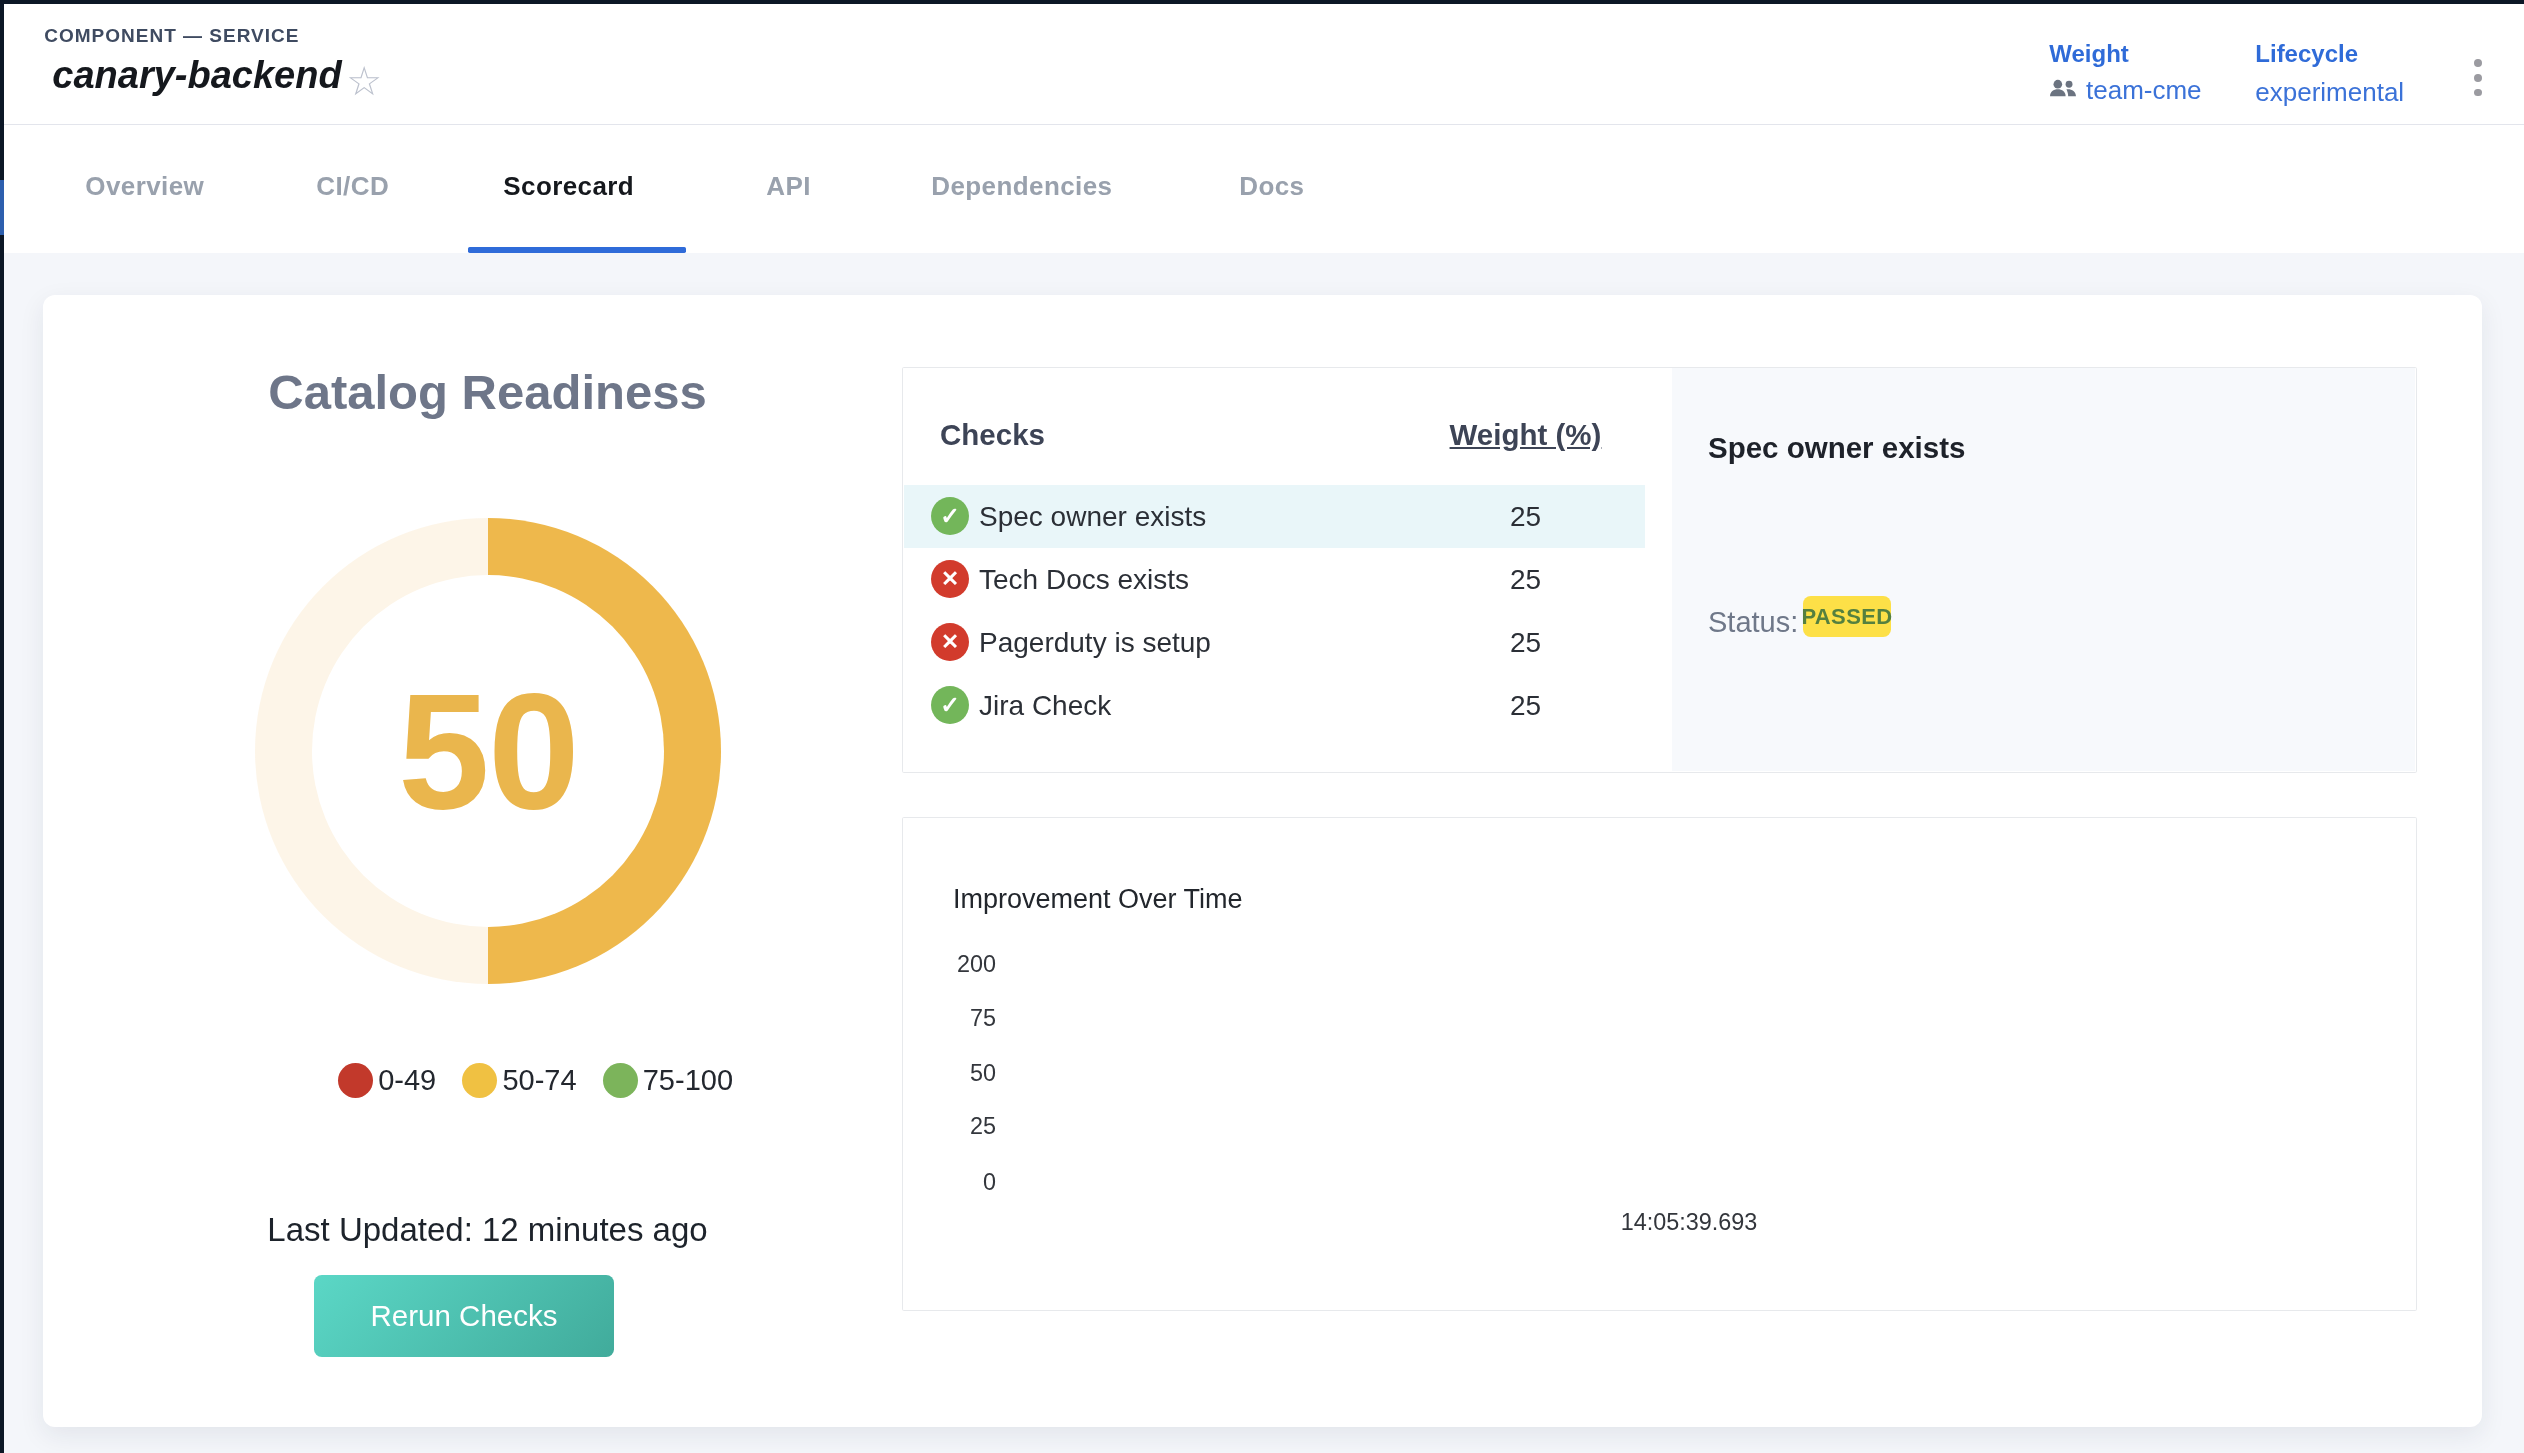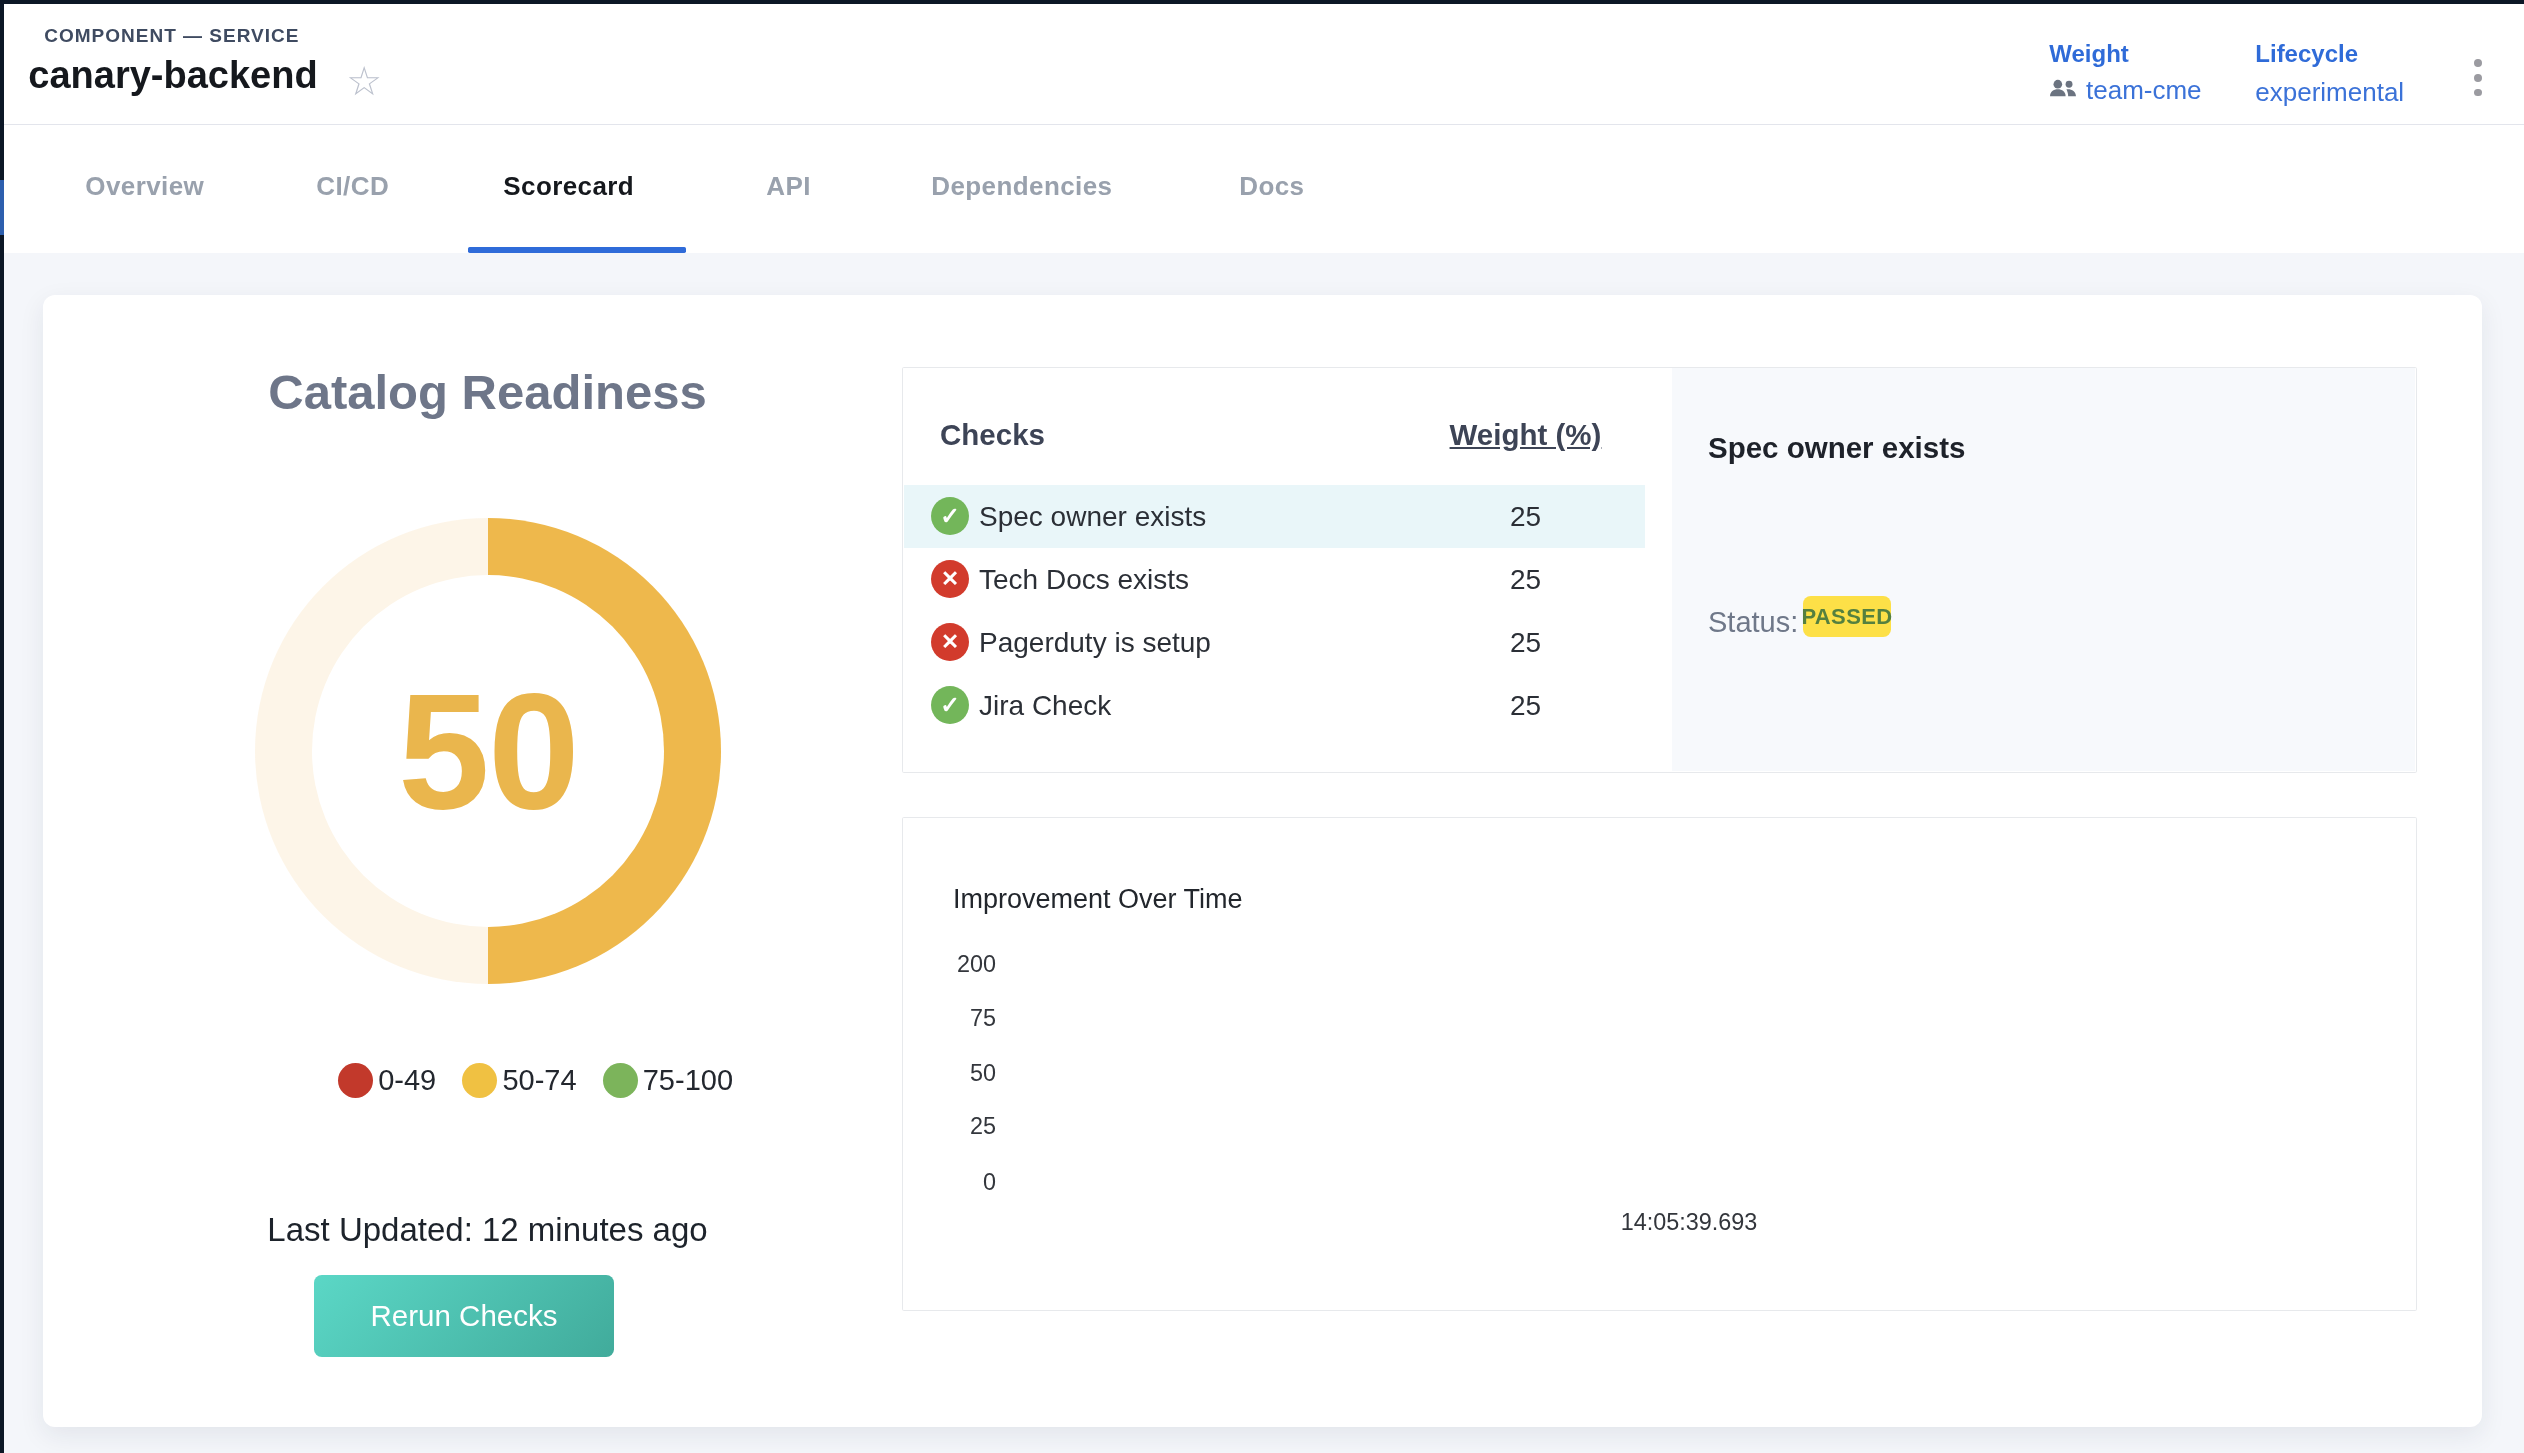--- a/index.html
+++ b/index.html
@@ -11,21 +11,21 @@
   .abs{position:absolute;}
 
   
   #frame-top{left:0;top:0;width:2525px;height:3.5px;background:#0c1726;z-index:50;}
   #frame-left{left:0;top:0;width:4.3px;height:1454px;background:#0c1726;z-index:50;}
   #frame-left-accent{left:0;top:180px;width:4.3px;height:55px;background:#2d5fae;z-index:51;}
 
   
   #header{left:4.3px;top:3.5px;width:2521px;height:120px;background:#fff;border-bottom:1.7px solid #e3e5ec;}
   #eyebrow{left:40px;top:21px;font-size:19px;font-weight:600;letter-spacing:1px;color:#3f4b61;}
-  #entity-title{left:24px;top:50px;font-size:38px;font-weight:700;color:#15181d;}
+  #entity-title{left:48px;top:50px;font-size:38px;font-weight:700;color:#15181d;font-style:italic;}
   #star{left:342px;top:57px;font-size:40px;color:#bcc1cd;line-height:1;cursor:pointer;}
   .hd-label{font-size:24px;font-weight:700;color:#2f6bd8;}
   .hd-value{font-size:26px;color:#3b72d8;}
   #owner-label{left:2045px;top:36px;}
   #owner-value-row{left:2045px;top:71px;display:flex;align-items:center;gap:8.7px;}
   #lifecycle-label{left:2251px;top:36px;}
   #lifecycle-value{left:2251px;top:73px;}
   #kebab{left:2466px;top:52px;display:flex;flex-direction:column;gap:7px;cursor:pointer;padding:3.5px;}
   #kebab .dot{width:7.8px;height:7.8px;border-radius:50%;background:#9b9ba1;}
 

